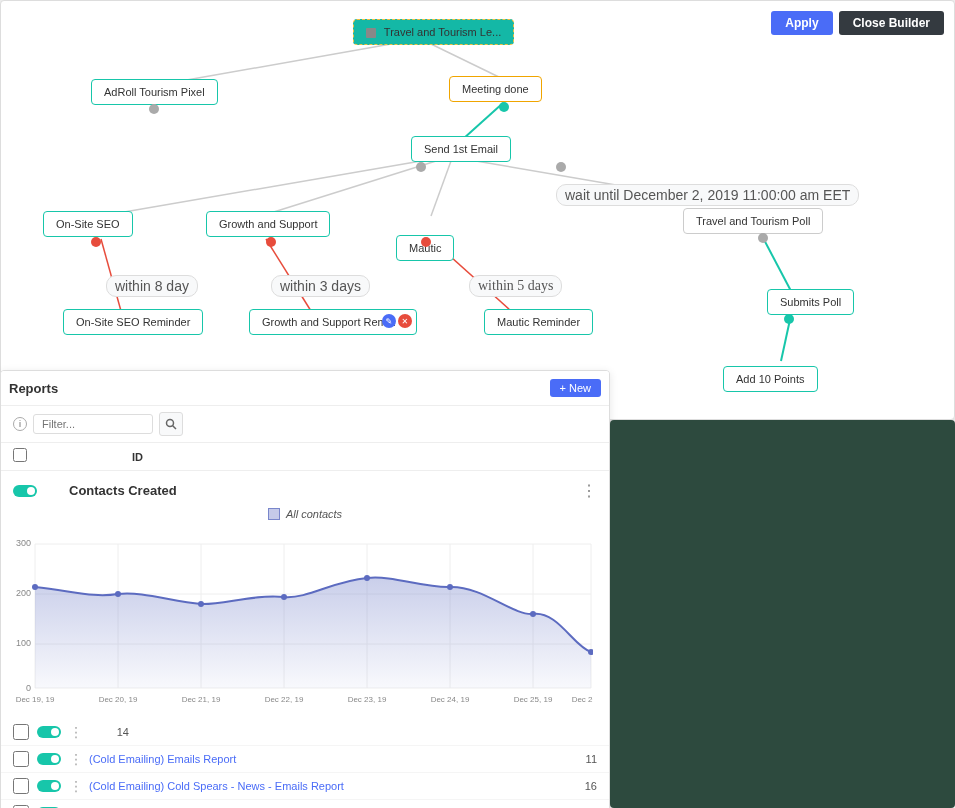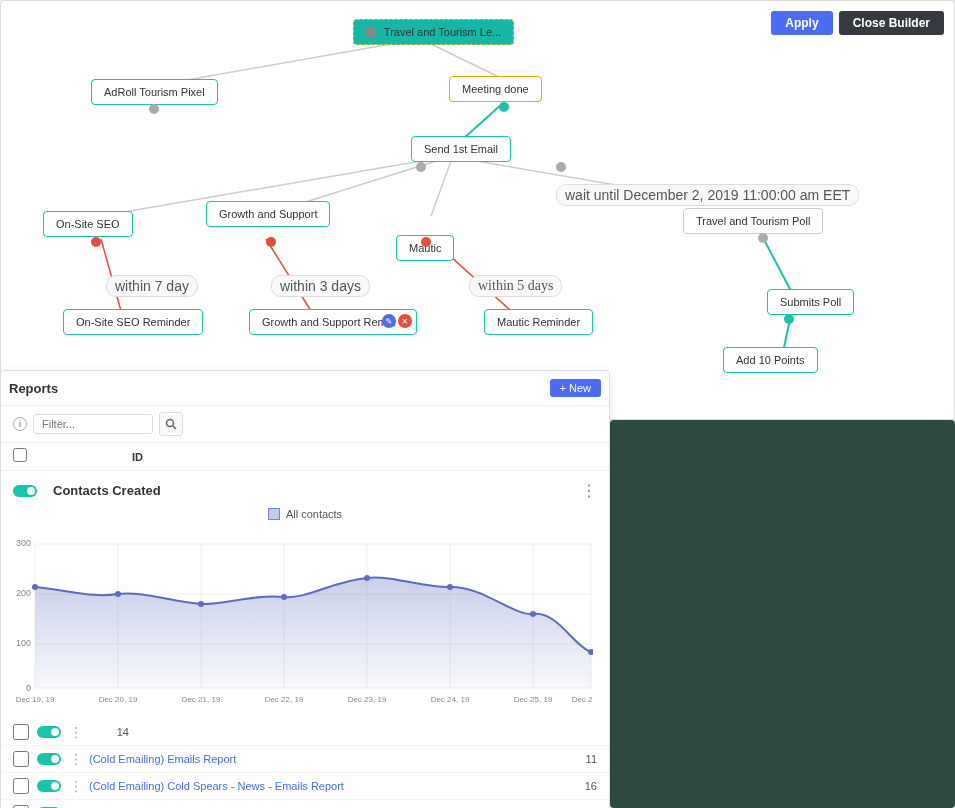--- a/index.html
+++ b/index.html
@@ -164,21 +164,21 @@
     }
     .chart-title-row {
       display: flex; align-items: center; justify-content: space-between;
       margin-bottom: 8px;
     }
     .chart-title { font-size: 13px; font-weight: 600; color: #333; }
     .chart-menu { font-size: 16px; color: #888; cursor: pointer; }
 
     .chart-legend {
       display: flex; align-items: center; gap: 6px;
-      margin-bottom: 6px; justify-content: center;
+      margin-bottom: 6px; justify-content: center; font-style: italic;
     }
     .legend-box {
       width: 12px; height: 12px;
       background: #c5cae9; border: 1px solid #7986cb;
     }
     .legend-label { font-size: 11px; color: #555; }
 
     .chart-svg-wrapper {
       width: 100%; overflow: hidden;
     }
@@ -279,41 +279,41 @@
       <span>Send 1st Email</span>
     </div>
     <div class="dot" style="left:415px; top:161px;"></div>
     <div class="dot" style="left:555px; top:161px;"></div>
 
     <div class="wf-node teal-border" style="left:42px; top:210px;">
       <span>On-Site SEO</span>
     </div>
     <div class="dot red" style="left:90px; top:236px;"></div>
 
-    <div class="wf-node teal-border" style="left:205px; top:200px;">
+    <div class="wf-node teal-border" style="left:205px; top:210px;">
       <span>Growth and Support</span>
     </div>
     <div class="dot red" style="left:265px; top:236px;"></div>
 
     <div class="wf-node teal-border" style="left:395px; top:210px;margin-top:24px;">
       <span>Mautic</span>
     </div>
     <div class="dot red" style="left:420px; top:236px;"></div>
 
     <div class="wf-label" style="left:555px; top:183px;">
       <span>wait until December 2, 2019 11:00:00 am EET</span>
     </div>
 
     <div class="wf-node gray-border" style="left:682px; top:207px; border-color:#ccc;">
       <span>Travel and Tourism Poll</span>
     </div>
     <div class="dot" style="left:757px; top:232px;"></div>
 
     <div class="wf-label" style="left:105px; top:274px;">
-      <span>within 7 day</span>
+      <span>within 8 day</span>
     </div>
     <div class="wf-label" style="left:270px; top:274px;">
       <span>within 3 days</span>
     </div>
     <div class="wf-label" style="left:468px; top:274px;font-family:Liberation Serif, serif;">
       <span>within 5 days</span>
     </div>
 
     <div class="wf-node teal-border" style="left:62px; top:308px;">
       <span>On-Site SEO Reminder</span>
@@ -330,21 +330,21 @@
 
     <div class="wf-node teal-border" style="left:455px; top:308px;margin-left:28px;">
       <span>Mautic Reminder</span>
     </div>
 
     <div class="wf-node teal-border" style="left:738px; top:288px;margin-left:28px;">
       <span>Submits Poll</span>
     </div>
     <div class="dot teal" style="left:783px; top:313px;"></div>
 
-    <div class="wf-node teal-border" style="left:722px; top:346px;">
+    <div class="wf-node teal-border" style="left:722px; top:365px;">
       <span>Add 10 Points</span>
     </div>
 
   </div>
 
   <div class="reports-panel">
 
     <div class="reports-header">
       <span class="reports-title">Reports</span>
       <button class="btn-new">+ New</button>
@@ -364,21 +364,21 @@
     <div class="table-header">
       <div class="th-checkbox">
         <input type="checkbox" style="width: 14px; height: 14px;">
       </div>
       <div style="width:20px;"></div>
       <div class="th-id">ID</div>
     </div>
 
     <div class="chart-container">
       <div class="chart-title-row">
-        <div style="display:flex;align-items:center;gap:8px;">
+        <div style="display:flex;align-items:center;gap:24px;">
           <div class="row-toggle"></div>
           <span class="chart-title">Contacts Created</span>
         </div>
         <span class="chart-menu">⋮</span>
       </div>
       <div class="chart-legend">
         <div class="legend-box"></div>
         <span class="legend-label">All contacts</span>
       </div>
       <div class="chart-svg-wrapper">

